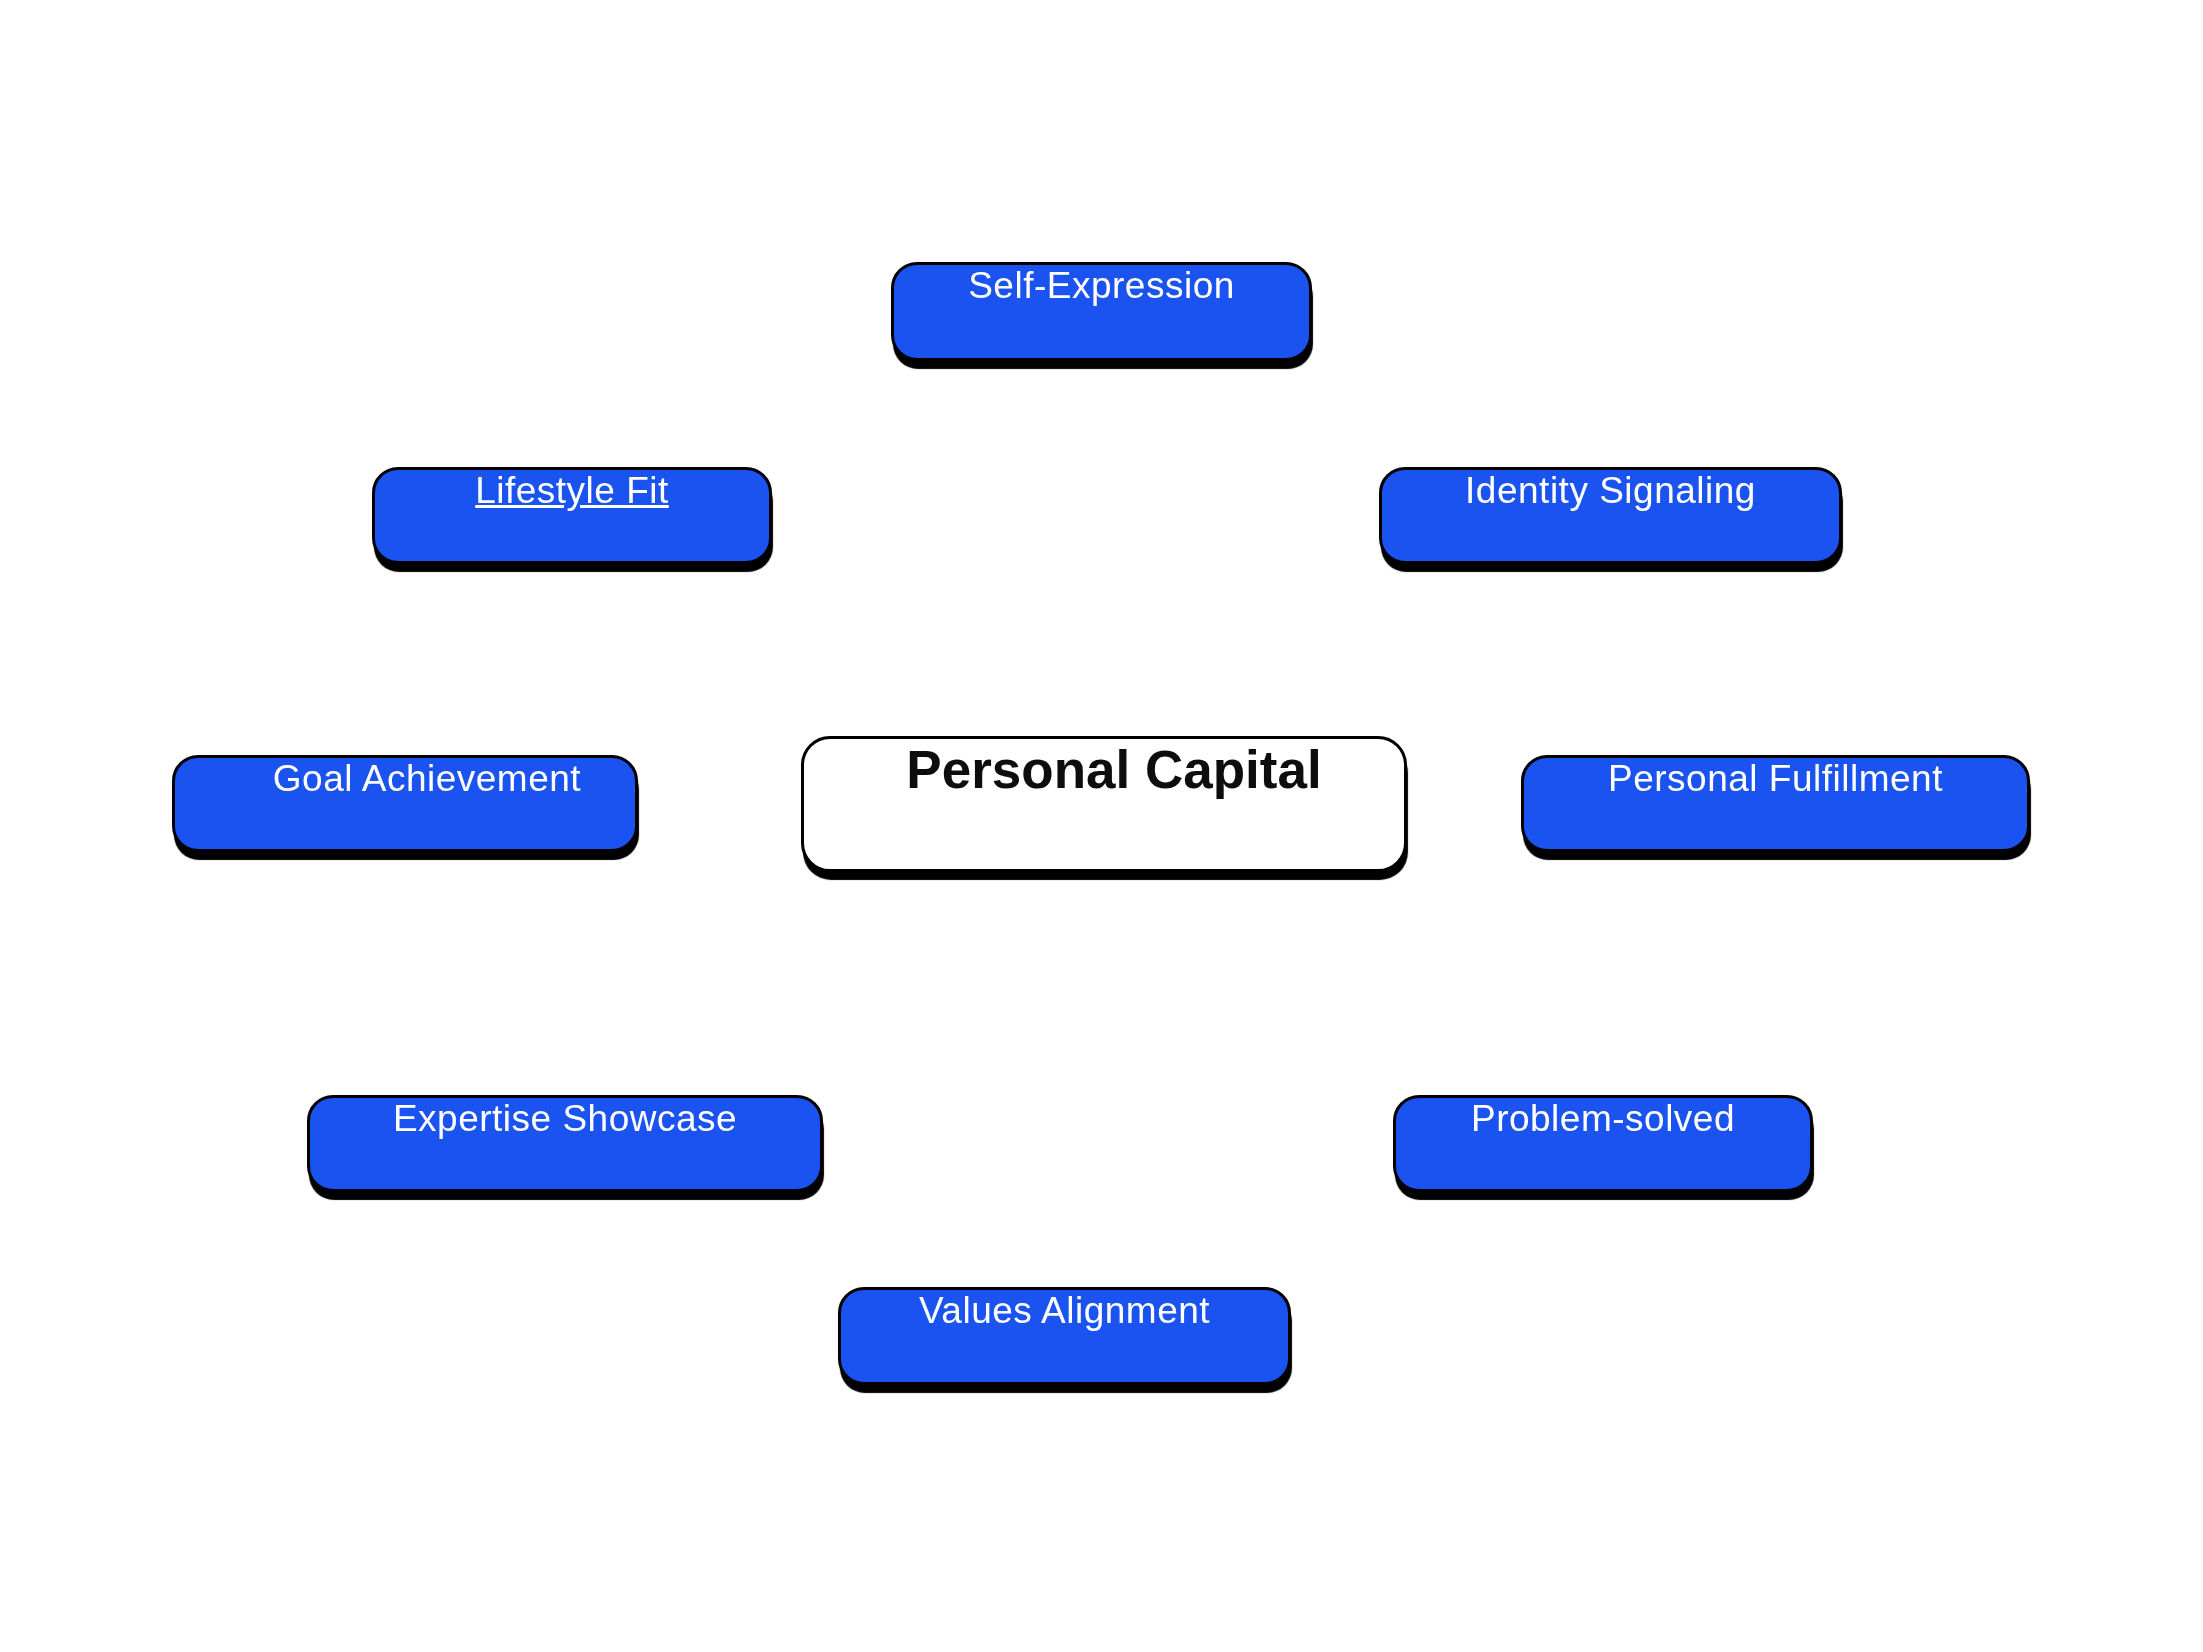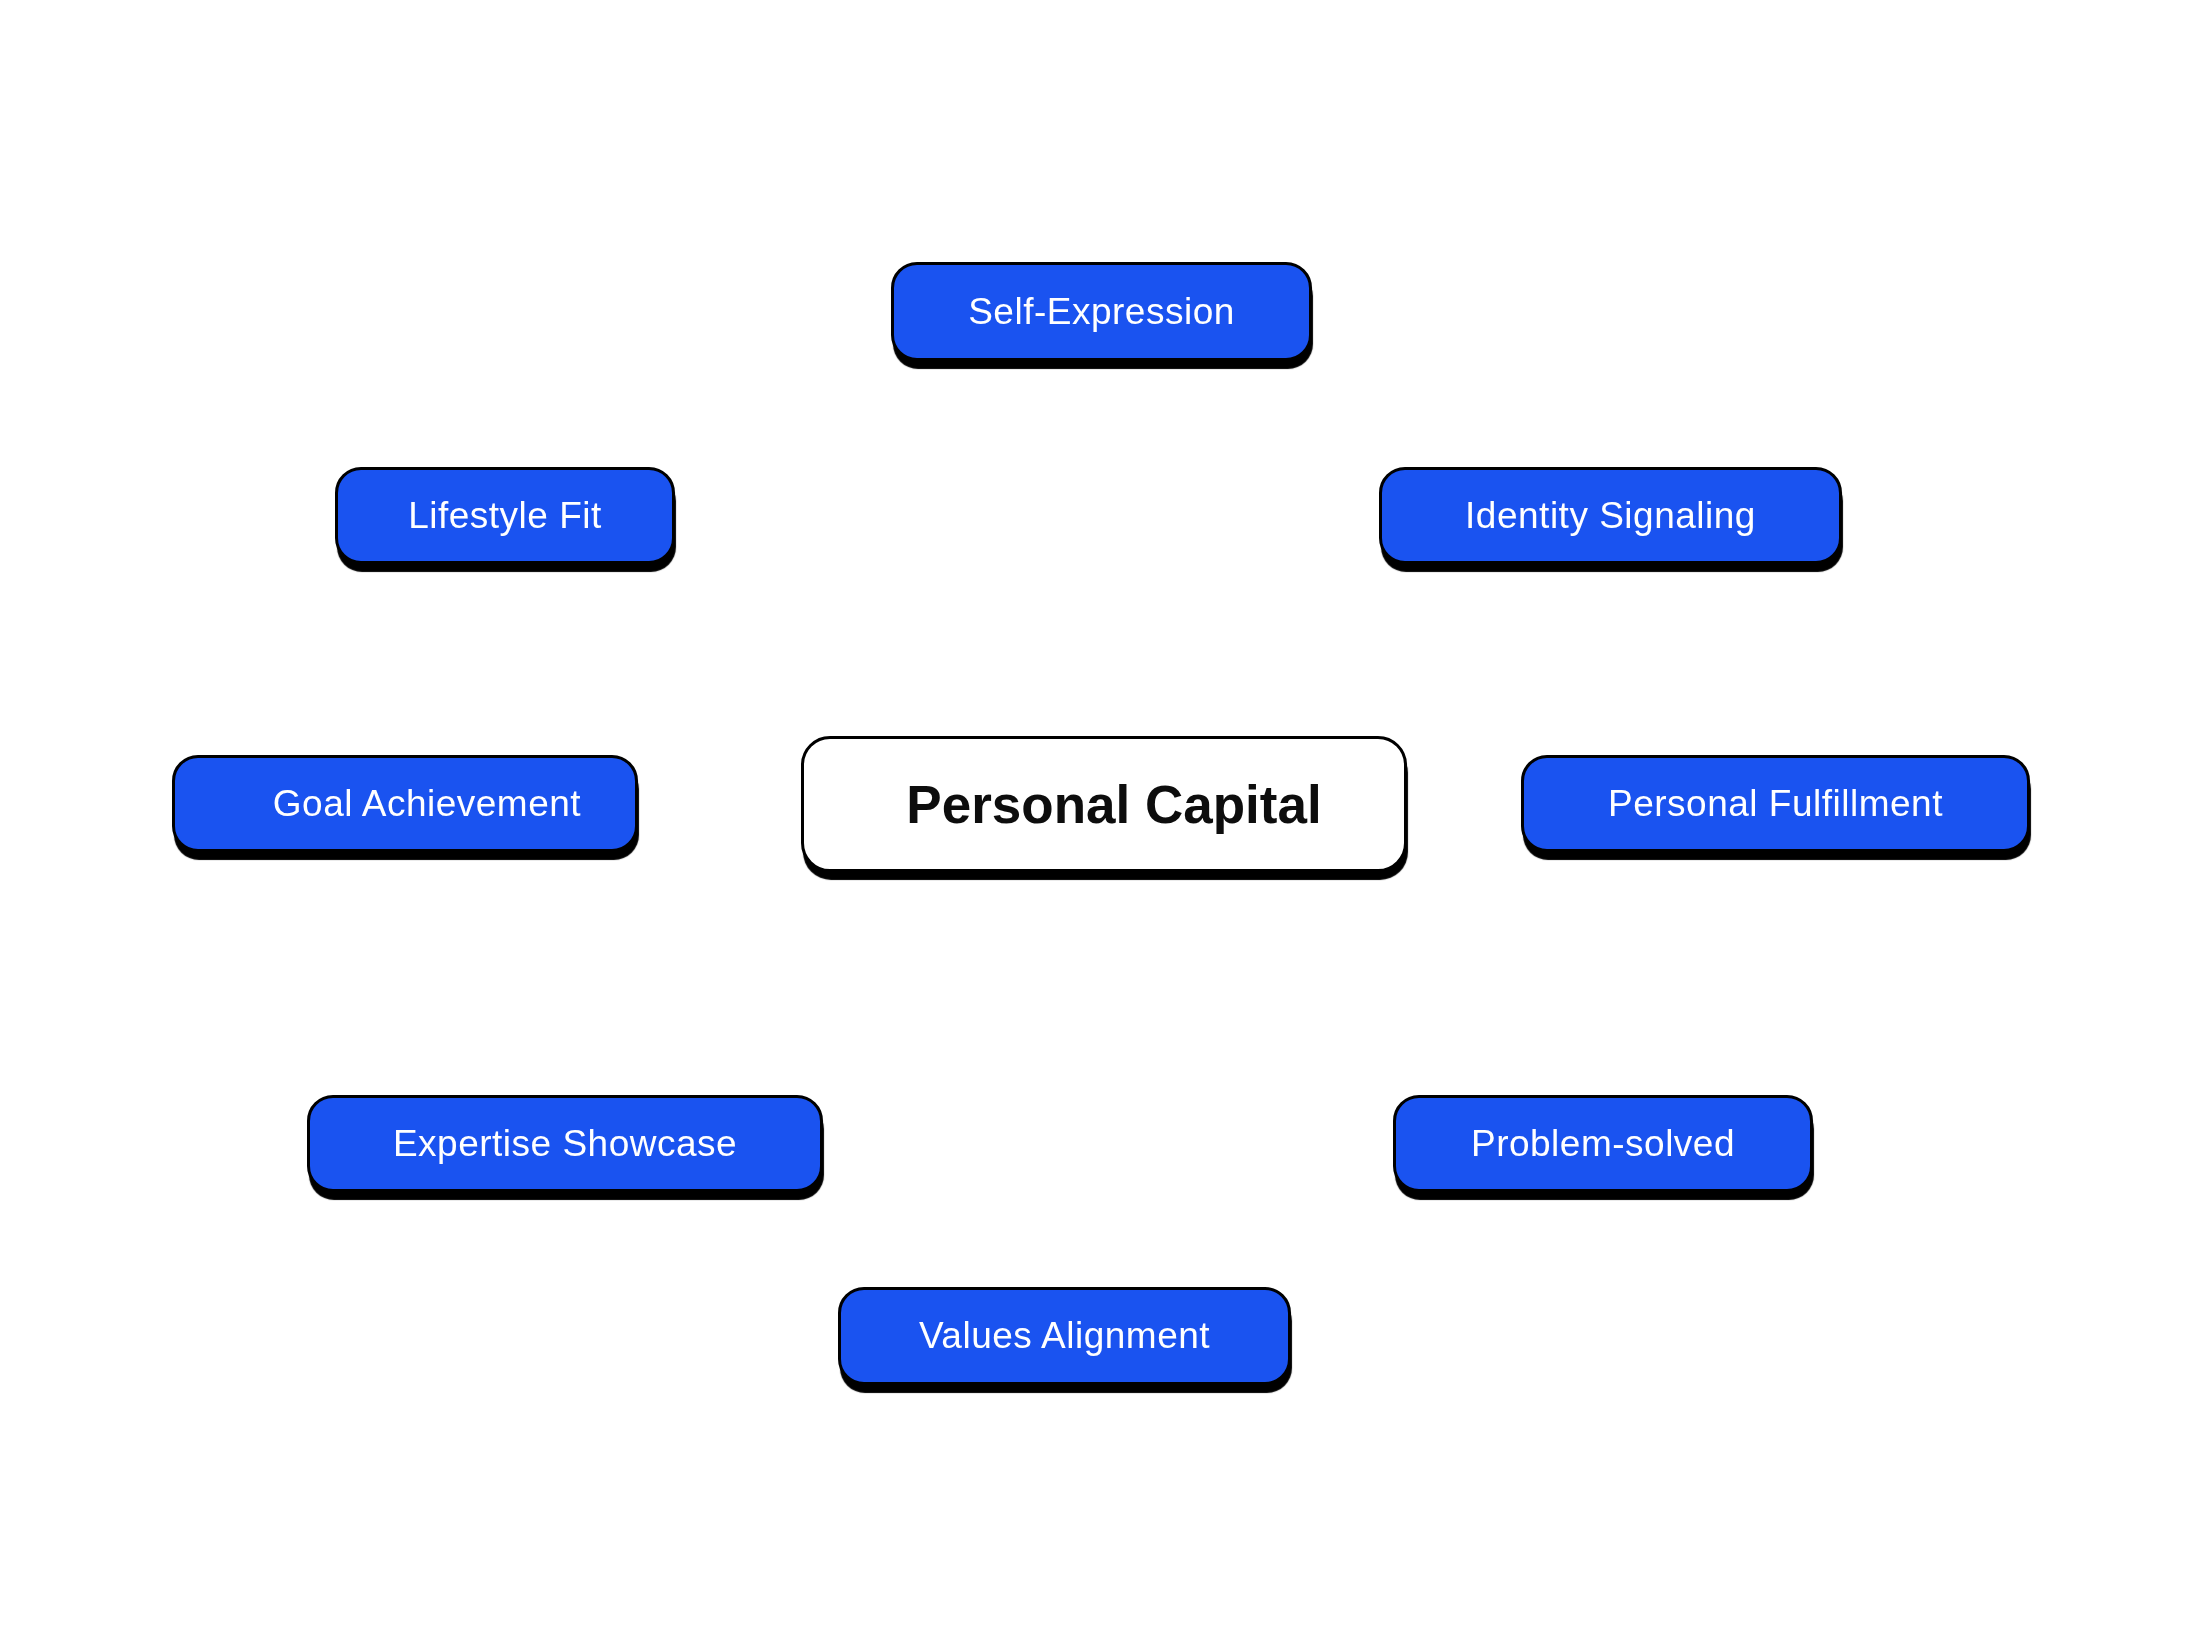--- a/index.html
+++ b/index.html
@@ -11,21 +11,20 @@
     position: relative;
     width: 2204px;
     height: 1653px;
     background: #ffffff;
     overflow: hidden;
     font-family: "Liberation Sans", sans-serif;
   }
   .node {
     position: absolute;
     display: flex;
-    align-items: center;
     justify-content: center;
     box-sizing: border-box;
     border: 3.7px solid #000000;
     border-radius: 26px;
     background: #1a53f0;
     color: #ffffff;
     font-size: 37px;
     font-weight: 500;
     letter-spacing: 0.5px;
     box-shadow: 1.8px 8.3px 0.9px -0.9px #000000;
@@ -36,21 +35,21 @@
     background: #ffffff;
     color: #0d0d0d;
     font-size: 53px;
     font-weight: 700;
     border-radius: 29px;
     letter-spacing: 0px;
     padding-left: 20px;
   }
   
   .n-self-expression    { left: 891px;  top: 262px;  width: 421px; height: 99px; }
-  .n-lifestyle-fit      { left: 335px;  top: 467px;  width: 340px; height: 97px; }
+  .n-lifestyle-fit      { left: 372px;  top: 467px;  width: 400px; height: 97px; text-decoration: underline; }
   .n-identity-signaling { left: 1379px; top: 467px;  width: 463px; height: 97px; }
   .n-goal-achievement   { left: 172px;  top: 755px;  width: 466px; height: 97px; padding-left: 44px; }
   .n-personal-capital   { left: 801px;  top: 736px;  width: 606px; height: 136px; }
   .n-personal-fulfillment { left: 1521px; top: 755px; width: 509px; height: 97px; }
   .n-expertise-showcase { left: 307px;  top: 1095px; width: 516px; height: 97px; }
   .n-problem-solved     { left: 1393px; top: 1095px; width: 420px; height: 97px; }
   .n-values-alignment   { left: 838px;  top: 1287px; width: 453px; height: 98px; }
 </style>
 </head>
 <body>

